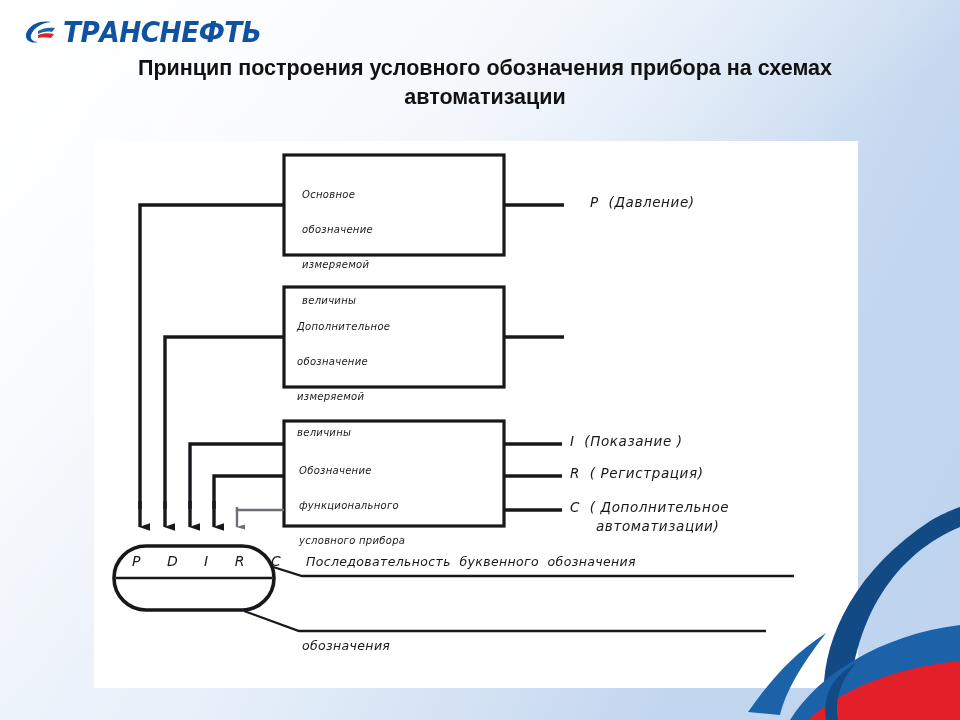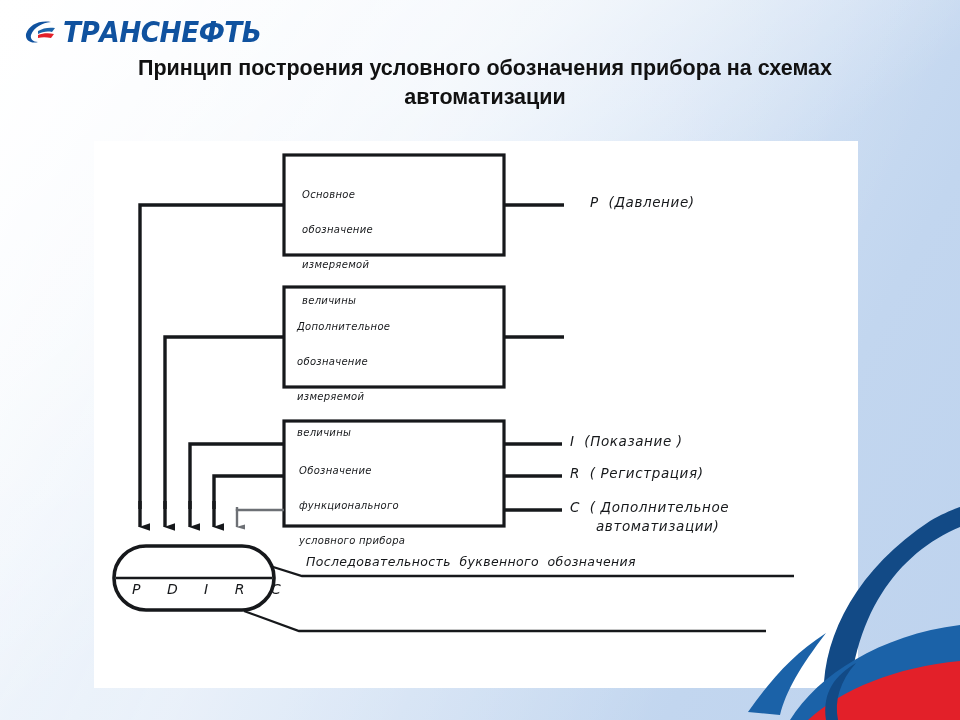--- a/index.html
+++ b/index.html
@@ -53,21 +53,21 @@
   
   .hand{
     position:absolute;
     font-family:"DejaVu Sans",sans-serif;
     font-style:italic;color:#16181b;
     white-space:pre;line-height:1.18;
   }
   .bx{font-size:10px;letter-spacing:.3px;}
   .rlabel{font-size:13.5px;letter-spacing:.6px;}
   .note{font-size:12.5px;letter-spacing:.35px;}
-  .seq{font-size:14px;letter-spacing:11px;margin-top:28px;}
+  .seq{font-size:14px;letter-spacing:11px;}
 
   
   .ribbon{position:absolute;right:0;bottom:0;width:230px;height:215px;z-index:7;}
 </style>
 </head>
 <body>
 
 <div class="slide">
 
   <div class="logo">
@@ -152,20 +152,21 @@
       <div class="hand rlabel" style="left:478px;top:54px;margin-left:18px;">P  (Давление)</div>
       <div class="hand rlabel" style="left:476px;top:293px;font-style:italic;">I  (Показание )</div>
       <div class="hand rlabel" style="left:476px;top:325px;">R  ( Регистрация)</div>
       <div class="hand rlabel" style="left:476px;top:359px;">C  ( Дополнительное</div>
       <div class="hand rlabel" style="left:502px;top:378px;">автоматизации)</div>
 
       <div class="hand seq" style="left:38px;top:412px;">P D I R C</div>
 
       <div class="hand note" style="left:212px;top:414px;text-align:right;">Последовательность  буквенного  обозначения</div>
       <div class="hand note" style="left:208px;top:468px;">
+        <div style="text-align:center;">обозначения</div>
       </div>
 
     </div>
   </div>
 
   <svg class="ribbon" viewBox="0 0 230 215">
     <path d="M18 207 C40 176, 62 150, 96 128 C70 162, 56 186, 50 210 Z" fill="#1b62a8"></path>
     <path d="M96 215 C84 148, 118 70, 200 16 C212 9, 224 4, 230 2 L230 22 C168 48, 120 110, 118 215 Z" fill="#124a86"></path>
     <path d="M60 215 C88 170, 150 130, 230 120 L230 168 C170 176, 116 192, 92 215 Z" fill="#1b62a8"></path>
     <path d="M78 215 C112 184, 166 162, 230 156 L230 215 Z" fill="#e32029"></path>

